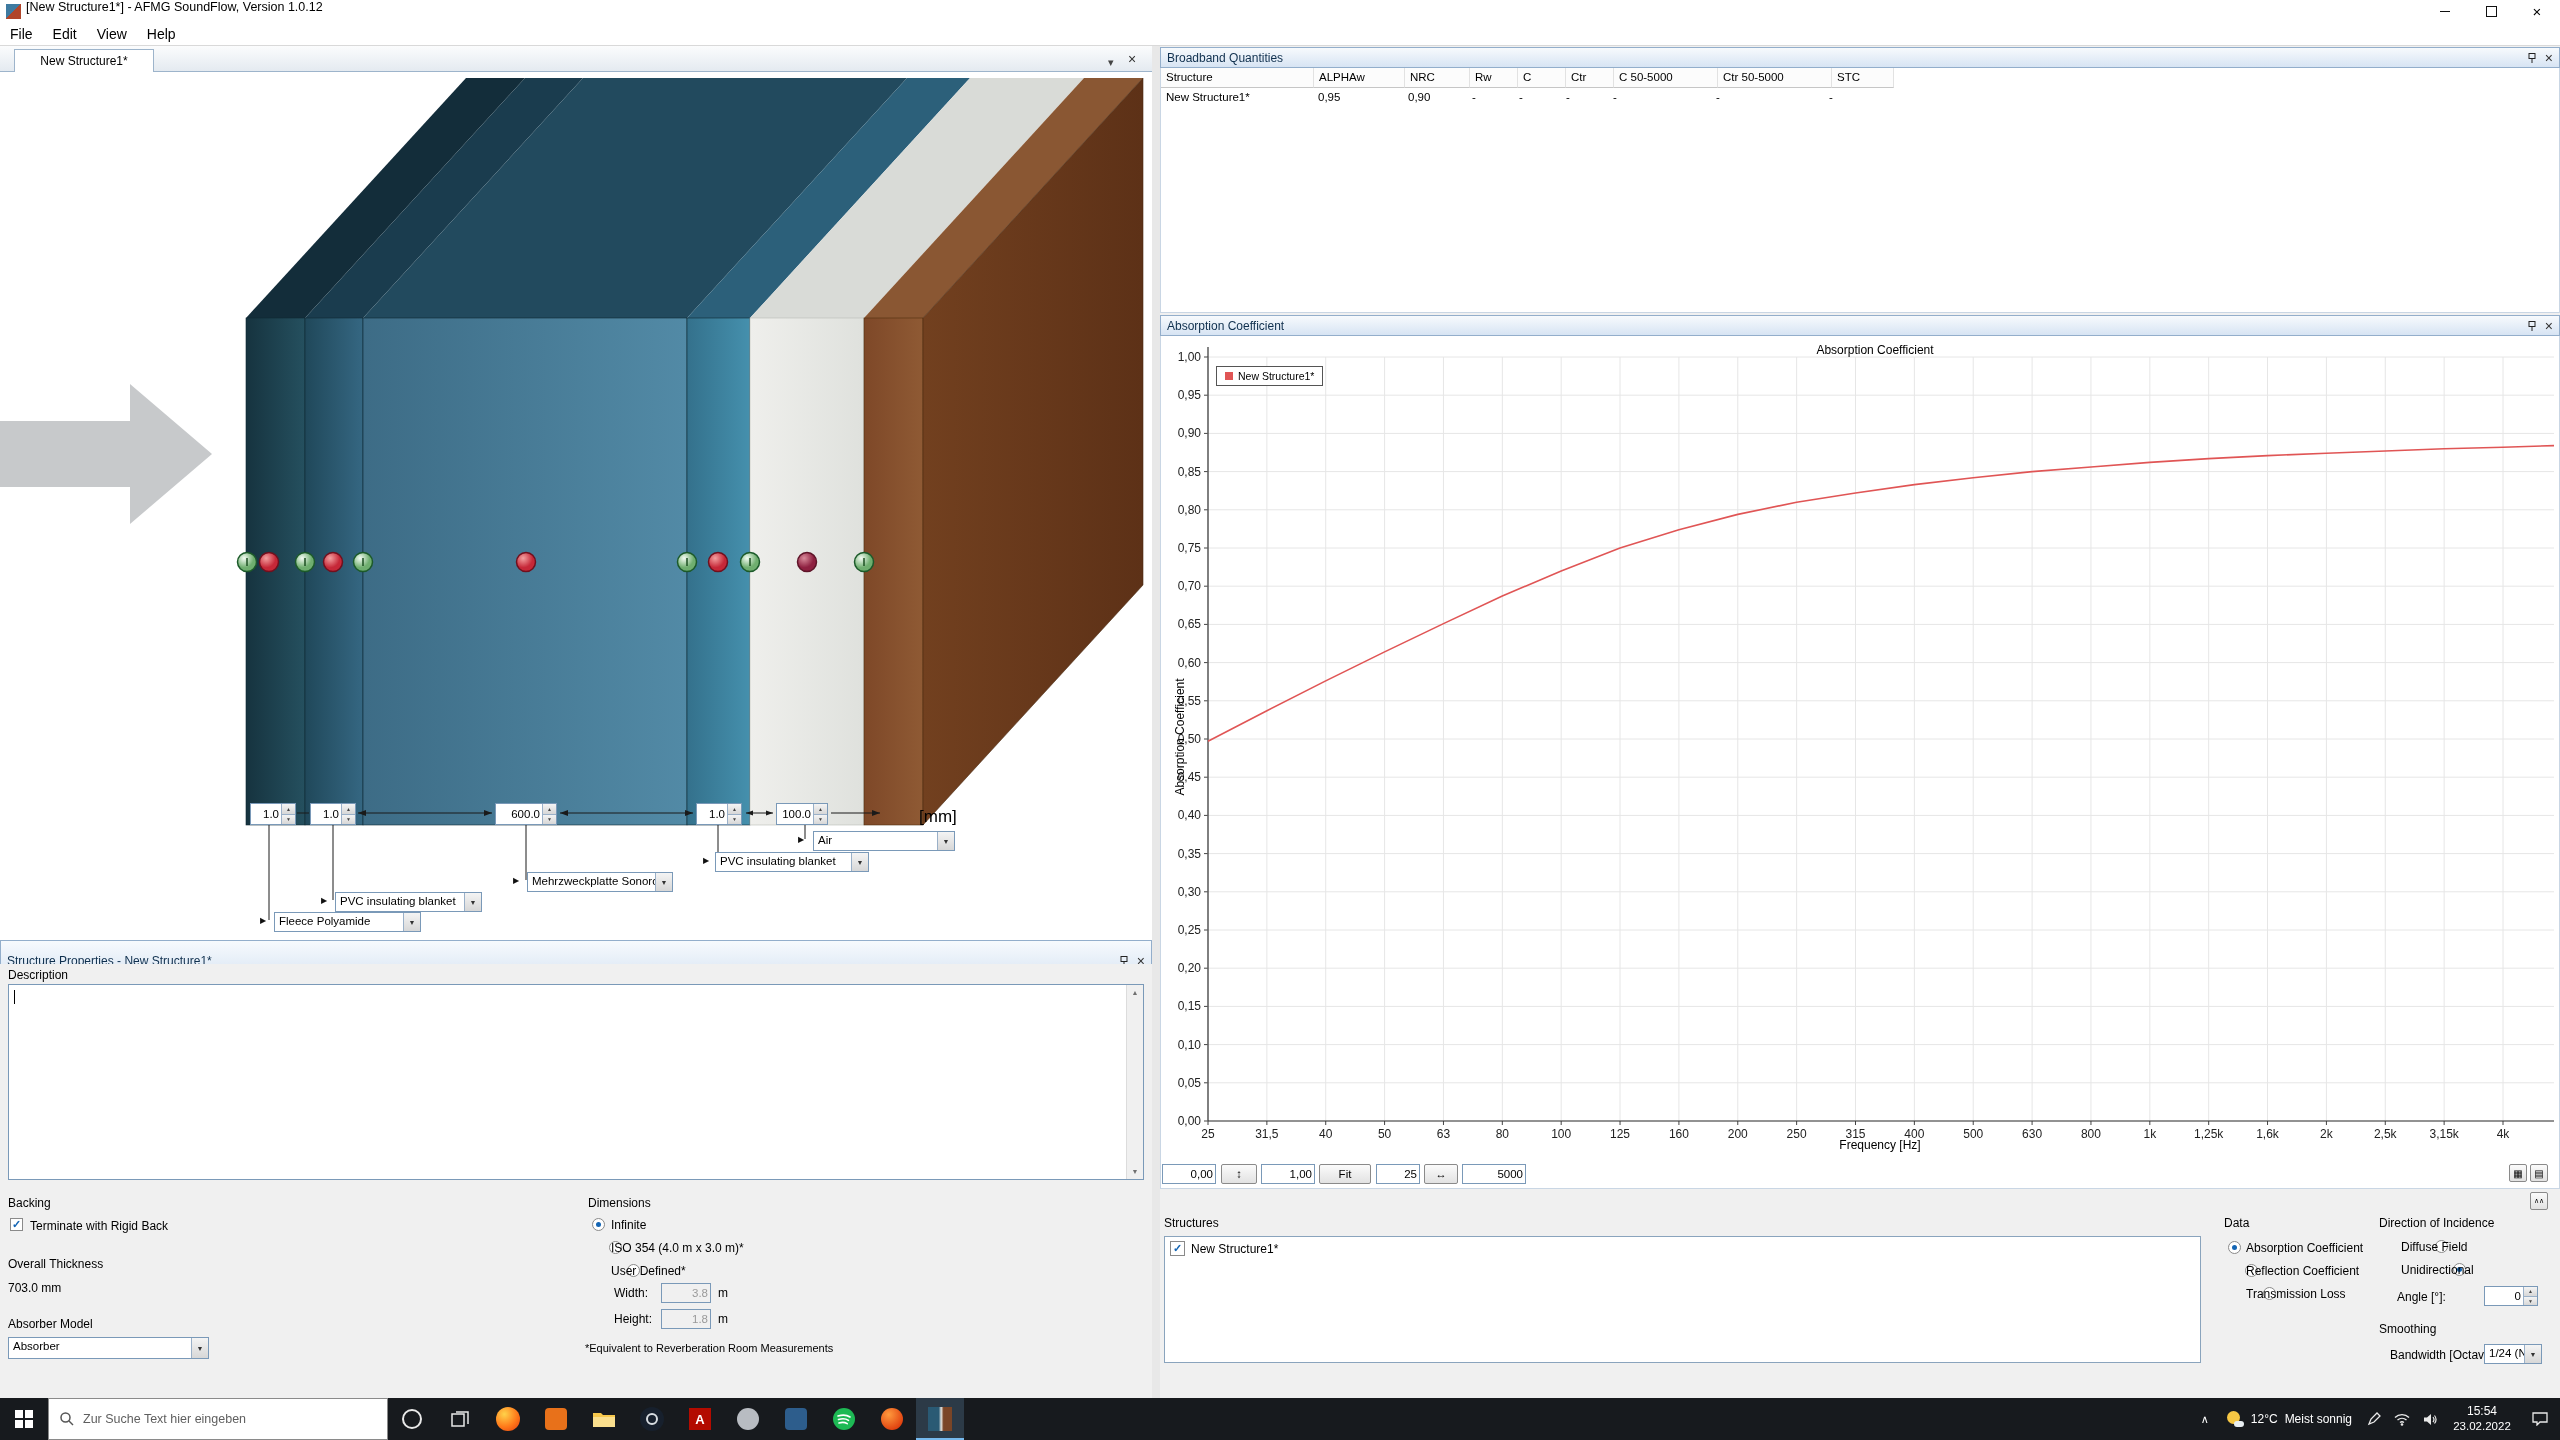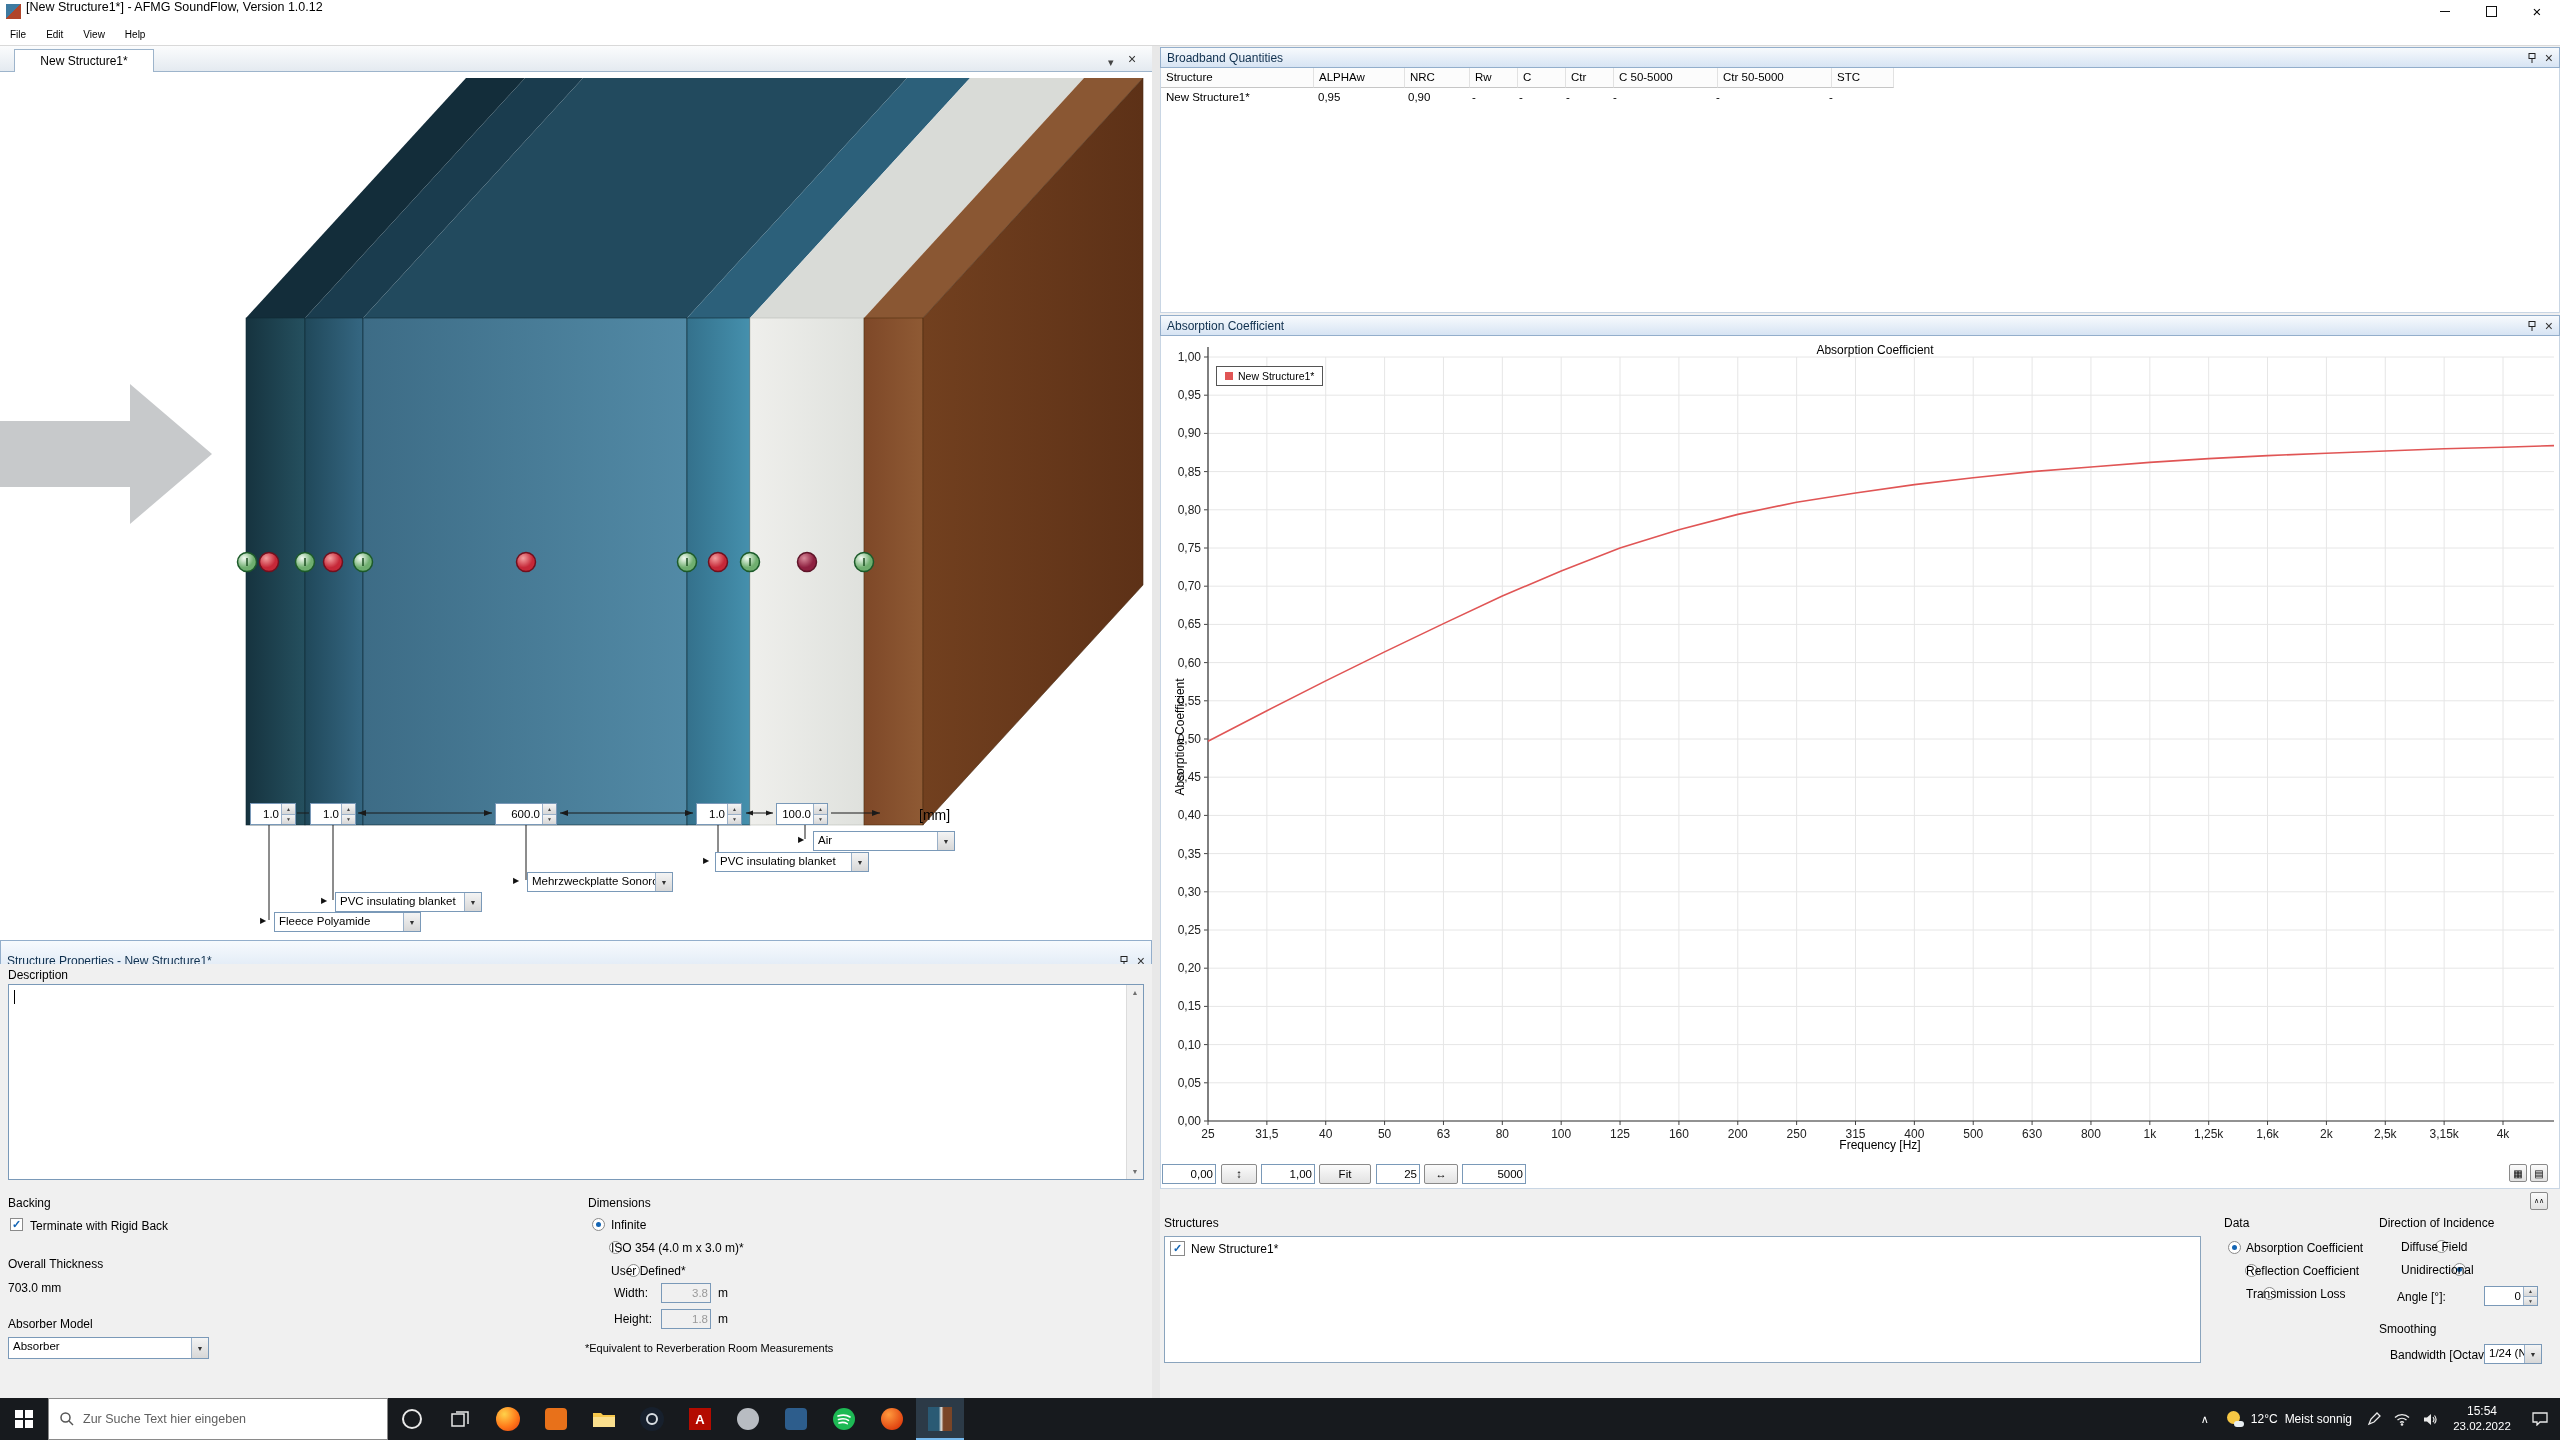--- a/index.html
+++ b/index.html
@@ -1,26 +1,26 @@
 <!DOCTYPE html>
 <html><head>
 <meta charset="utf-8">
 <style>
   html,body{margin:0;padding:0}
   body{width:2560px;height:1440px;position:relative;overflow:hidden;background:#f0f0f0;
        font-family:"Liberation Sans",sans-serif;color:#000;}
   .ab{position:absolute;box-sizing:border-box}
   .lbl{font-size:12px;white-space:nowrap}
-  .small{font-size:14px;white-space:nowrap}
+  .small{font-size:17px;white-space:nowrap}
   
   .titlebar{left:0;top:0;width:2560px;height:23px;background:#ffffff;display:flex;align-items:flex-start}
   .titlebar .title{font-size:12.5px;margin-left:6px}
   .capbtn{width:46px;height:23px;display:flex;align-items:center;justify-content:center}
   .menubar{left:0;top:23px;width:2560px;height:23px;background:#ffffff;border-bottom:1px solid #d9d9d9;display:flex;align-items:center}
-  .menuitem{font-size:10px;padding:3px 10px}
+  .menuitem{font-size:14px;padding:3px 10px}
   
   .phead{background:linear-gradient(#f7fafd,#d7e4f3);border:1px solid #93aecb;display:flex;align-items:center;justify-content:space-between;padding:0 6px;font-size:12px;color:#10304e}
   .hbtns{display:flex;gap:7px;align-items:center}
   .xglyph{font-size:14px;color:#333;line-height:10px}
   
   .combo{display:flex;border:1px solid #7a99b8;background:#fff;align-items:stretch;font-size:11.5px;overflow:hidden}
   .combo .tx{flex:1;padding:2px 17px 0 4px;white-space:nowrap;overflow:hidden}
   .combo .cbtn{width:16px;background:linear-gradient(#f4f4f4,#d7d7d7);border-left:1px solid #9ab0c8;display:flex;align-items:center;justify-content:center;font-size:7px;color:#333}
   .num{display:flex;border:1px solid #7a99b8;background:#fff;font-size:11.5px}
   .num input{border:0;outline:0;flex:1;min-width:0;text-align:right;font:inherit;padding:0 2px;background:transparent}

